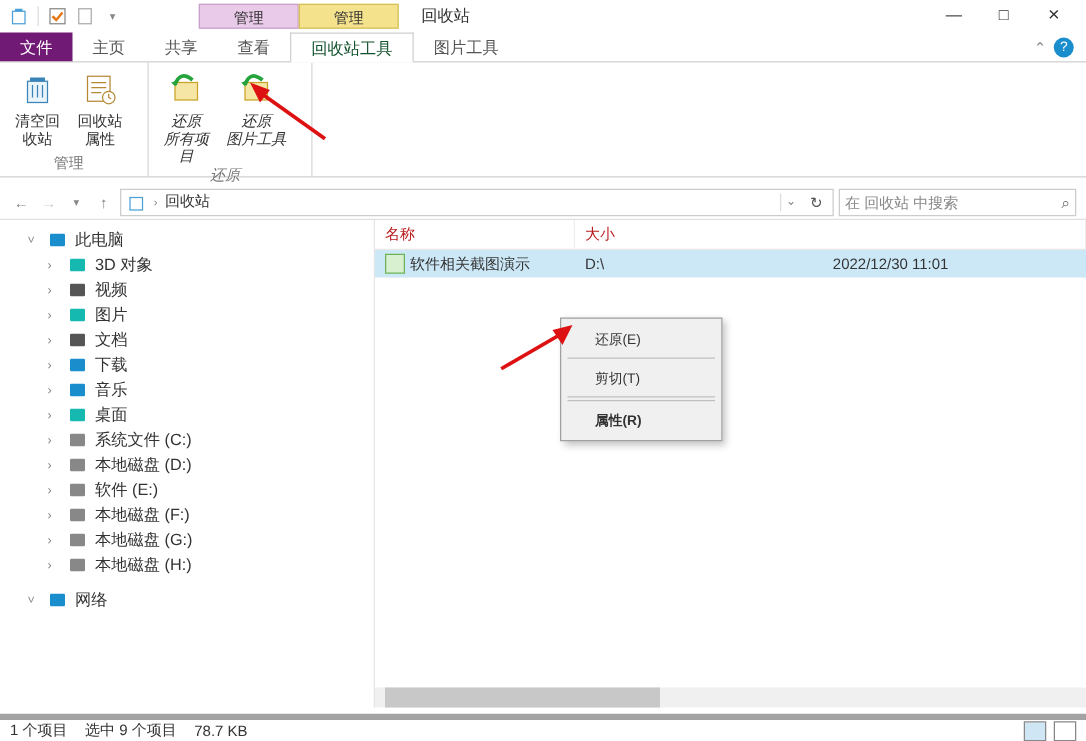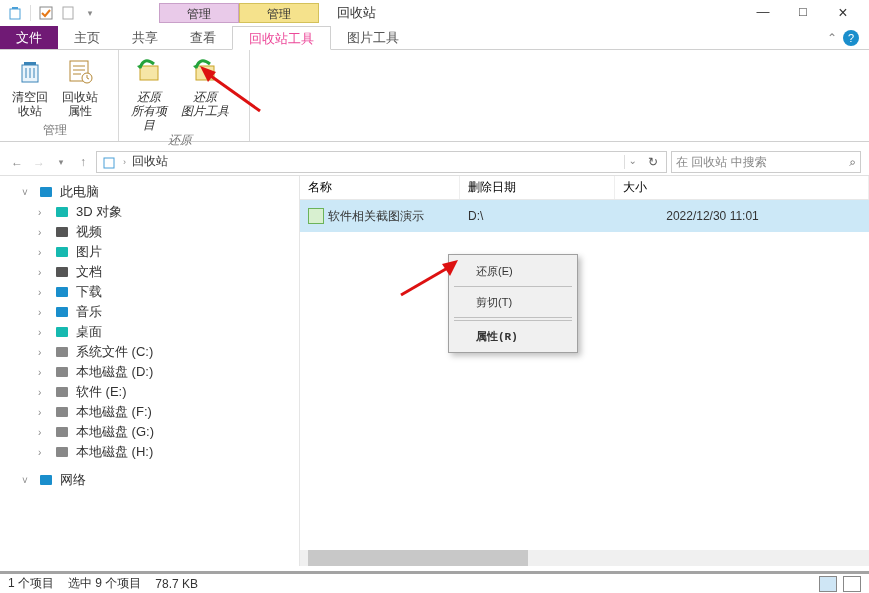--- a/index.html
+++ b/index.html
@@ -15,21 +15,21 @@
 .ctx-tab.purple { background:#e9cae9; border-color:#c9a0c9; }
 .ctx-tab.yellow { background:#f5e28c; border-color:#d4c15a; }
 .app-title { margin-left:18px; font-size:13px; }
 .win-ctrl { margin-left:auto; display:flex; gap:20px; padding-right:16px; }
 .win-btn { width:20px; text-align:center; font-size:13px; }
 
 
 .ribbon-tabs { height:24px; display:flex; align-items:stretch; border-bottom:1px solid #d0d0d0; }
 .rt { padding:0 16px; line-height:24px; font-size:13px; color:#555; position:relative; }
 .rt.file { background:#701a75; color:#fff; }
-.rt.active { color:#ec4899; border:1px solid #d0d0d0; border-bottom:1px solid #fff; background:#fff; margin-bottom:-1px;}
+.rt.active { color:#14532d; border:1px solid #d0d0d0; border-bottom:1px solid #fff; background:#fff; margin-bottom:-1px;}
 .ribbon-tabs .spacer { flex:1; }
 .ribbon-right { display:flex; align-items:center; gap:6px; padding-right:10px; }
 .help-icon { width:16px;height:16px;border-radius:50%;background:#1a8ecc;color:#fff;display:flex;align-items:center;justify-content:center;font-size:11px;}
 
 
 .ribbon { height:92px; border-bottom:1px solid #d0d0d0; display:flex; }
 .ribbon-group { border-right:1px solid #d8d8d8; padding:4px 16px 2px 8px; text-align:center; display:flex; flex-direction:column; }
 .ribbon-group .items { display:flex; gap:6px; flex:1; align-items:flex-start;}
 .rb-item { width:44px; text-align:center; font-size:12px; line-height:14px;}
 .rb-item .big-icon { height:34px; display:flex; align-items:center; justify-content:center; margin-bottom:2px;}
@@ -47,47 +47,47 @@
 
 
 .main { display:flex; height:390px; }
 .tree { width:300px; border-right:1px solid #e5e5e5; overflow:hidden; padding:6px 0 6px 10px;}
 .tree-item { display:flex; align-items:center; gap:6px; height:20px; font-size:13px; padding-left:12px;}
 .tree-item.level2 { padding-left:28px; }
 .tree-item .exp { width:10px; color:#888; font-size:10px;}
 .tree-item .ticon { width:16px; height:16px; }
 
 .listing { flex:1; position:relative; }
-.cols { display:flex; height:24px; border-bottom:1px solid #e8e8e8; font-size:12px; color:#000000; align-items:center;}
+.cols { display:flex; height:24px; border-bottom:1px solid #e8e8e8; font-size:12px; color:#b91c1c; align-items:center;}
 .col { padding:0 8px; border-right:1px solid #eee; height:100%; display:flex; align-items:center;}
 .col.name { width:160px; }
 .col.orig { width:175px; }
 .col.date { width:155px; }
 .col.size { flex:1; }
-.row { display:flex; height:32px; align-items:center; background:#cce8f7; font-size:12px; }
+.row { display:flex; height:22px; align-items:center; background:#cce8f7; font-size:12px; }
 .row .c { padding:0 8px; }
 .row .c.name { width:160px; display:flex; align-items:center; gap:4px;}
 .row .c.orig { width:175px; }
 .row .c.date { width:155px; text-align:center;}
 .row .c.size { flex:1; }
 .file-icon { width:16px; height:16px; background:#d8f0d0; border:1px solid #6bb35a; }
 
 .hscroll { position:absolute; bottom:0; left:0; right:0; height:16px; background:#f0f0f0; display:flex;}
 .hscroll .thumb { width:220px; height:100%; background:#c8c8c8; margin-left:8px;}
 
 
 .ctxmenu { position:absolute; left:448px; top:254px; width:130px; background:#f0f0f0; border:1px solid #a0a0a0; box-shadow:3px 3px 6px rgba(0,0,0,0.25); padding:3px;}
 .ctxmenu .mi { height:26px; display:flex; align-items:center; padding-left:24px; font-size:11px;}
 .ctxmenu .sep { height:1px; background:#c0c0c0; margin:2px 2px;}
 
 
 .arrow { position:absolute; pointer-events:none; }
 
 
-.status { position:absolute; bottom:0; left:0; right:0; height:22px; border-top:3px solid #a3a3a3; display:flex; align-items:center; font-size:12px; padding:0 8px; gap:14px;}
+.status { position:absolute; bottom:0; left:0; right:0; height:22px; border-top:5px solid #a3a3a3; display:flex; align-items:center; font-size:12px; padding:0 8px; gap:14px;}
 .status .right { margin-left:auto; display:flex; gap:6px;}
 .sb-icon { width:18px; height:16px; border:1px solid #888;}
 
 
 svg { display:block; }
 </style>
 </head>
 <body>
 
 <div class="title-bar">
@@ -351,21 +351,20 @@
           <svg width="16" height="16">
             <rect x="2" y="3" width="12" height="10" fill="#1a8ecc" rx="1"></rect>
           </svg>
         </span>
         <span>网络</span>
       </div>
     </div>
   <div class="listing">
     <div class="cols">
       <div class="col name">名称</div>
-      <div class="col date">删除日期</div>
       <div class="col size">大小</div>
     </div>
     <div class="row">
       <div class="c name">
         <span class="file-icon"></span>
         <span>软件相关截图演示</span>
       </div>
       <div class="c orig">D:\</div>
       <div class="c date">2022/12/30 11:01</div>
       <div class="c size"></div>
@@ -375,21 +374,21 @@
     </div>
   </div>
 </div>
 
 <div class="ctxmenu">
   <div class="mi">还原(E)</div>
   <div class="sep"></div>
   <div class="mi">剪切(T)</div>
   <div class="sep"></div>
   <div class="sep"></div>
-  <div class="mi" style="font-weight:bold;font-family:Liberation Mono, monospace;">属性(R)</div>
+  <div class="mi" style="font-weight:bold;">属性(R)</div>
 </div>
 
 <svg class="arrow" style="left:200px;top:66px;" width="70" height="50">
   <line x1="60" y1="45" x2="8" y2="8" stroke="#d11" stroke-width="3"></line>
   <polygon points="0,0 16,6 8,16" fill="#d11"></polygon>
 </svg>
 <svg class="arrow" style="left:396px;top:260px;" width="65" height="40">
   <line x1="5" y1="35" x2="55" y2="6" stroke="#d11" stroke-width="3"></line>
   <polygon points="62,0 46,4 54,16" fill="#d11"></polygon>
 </svg>

